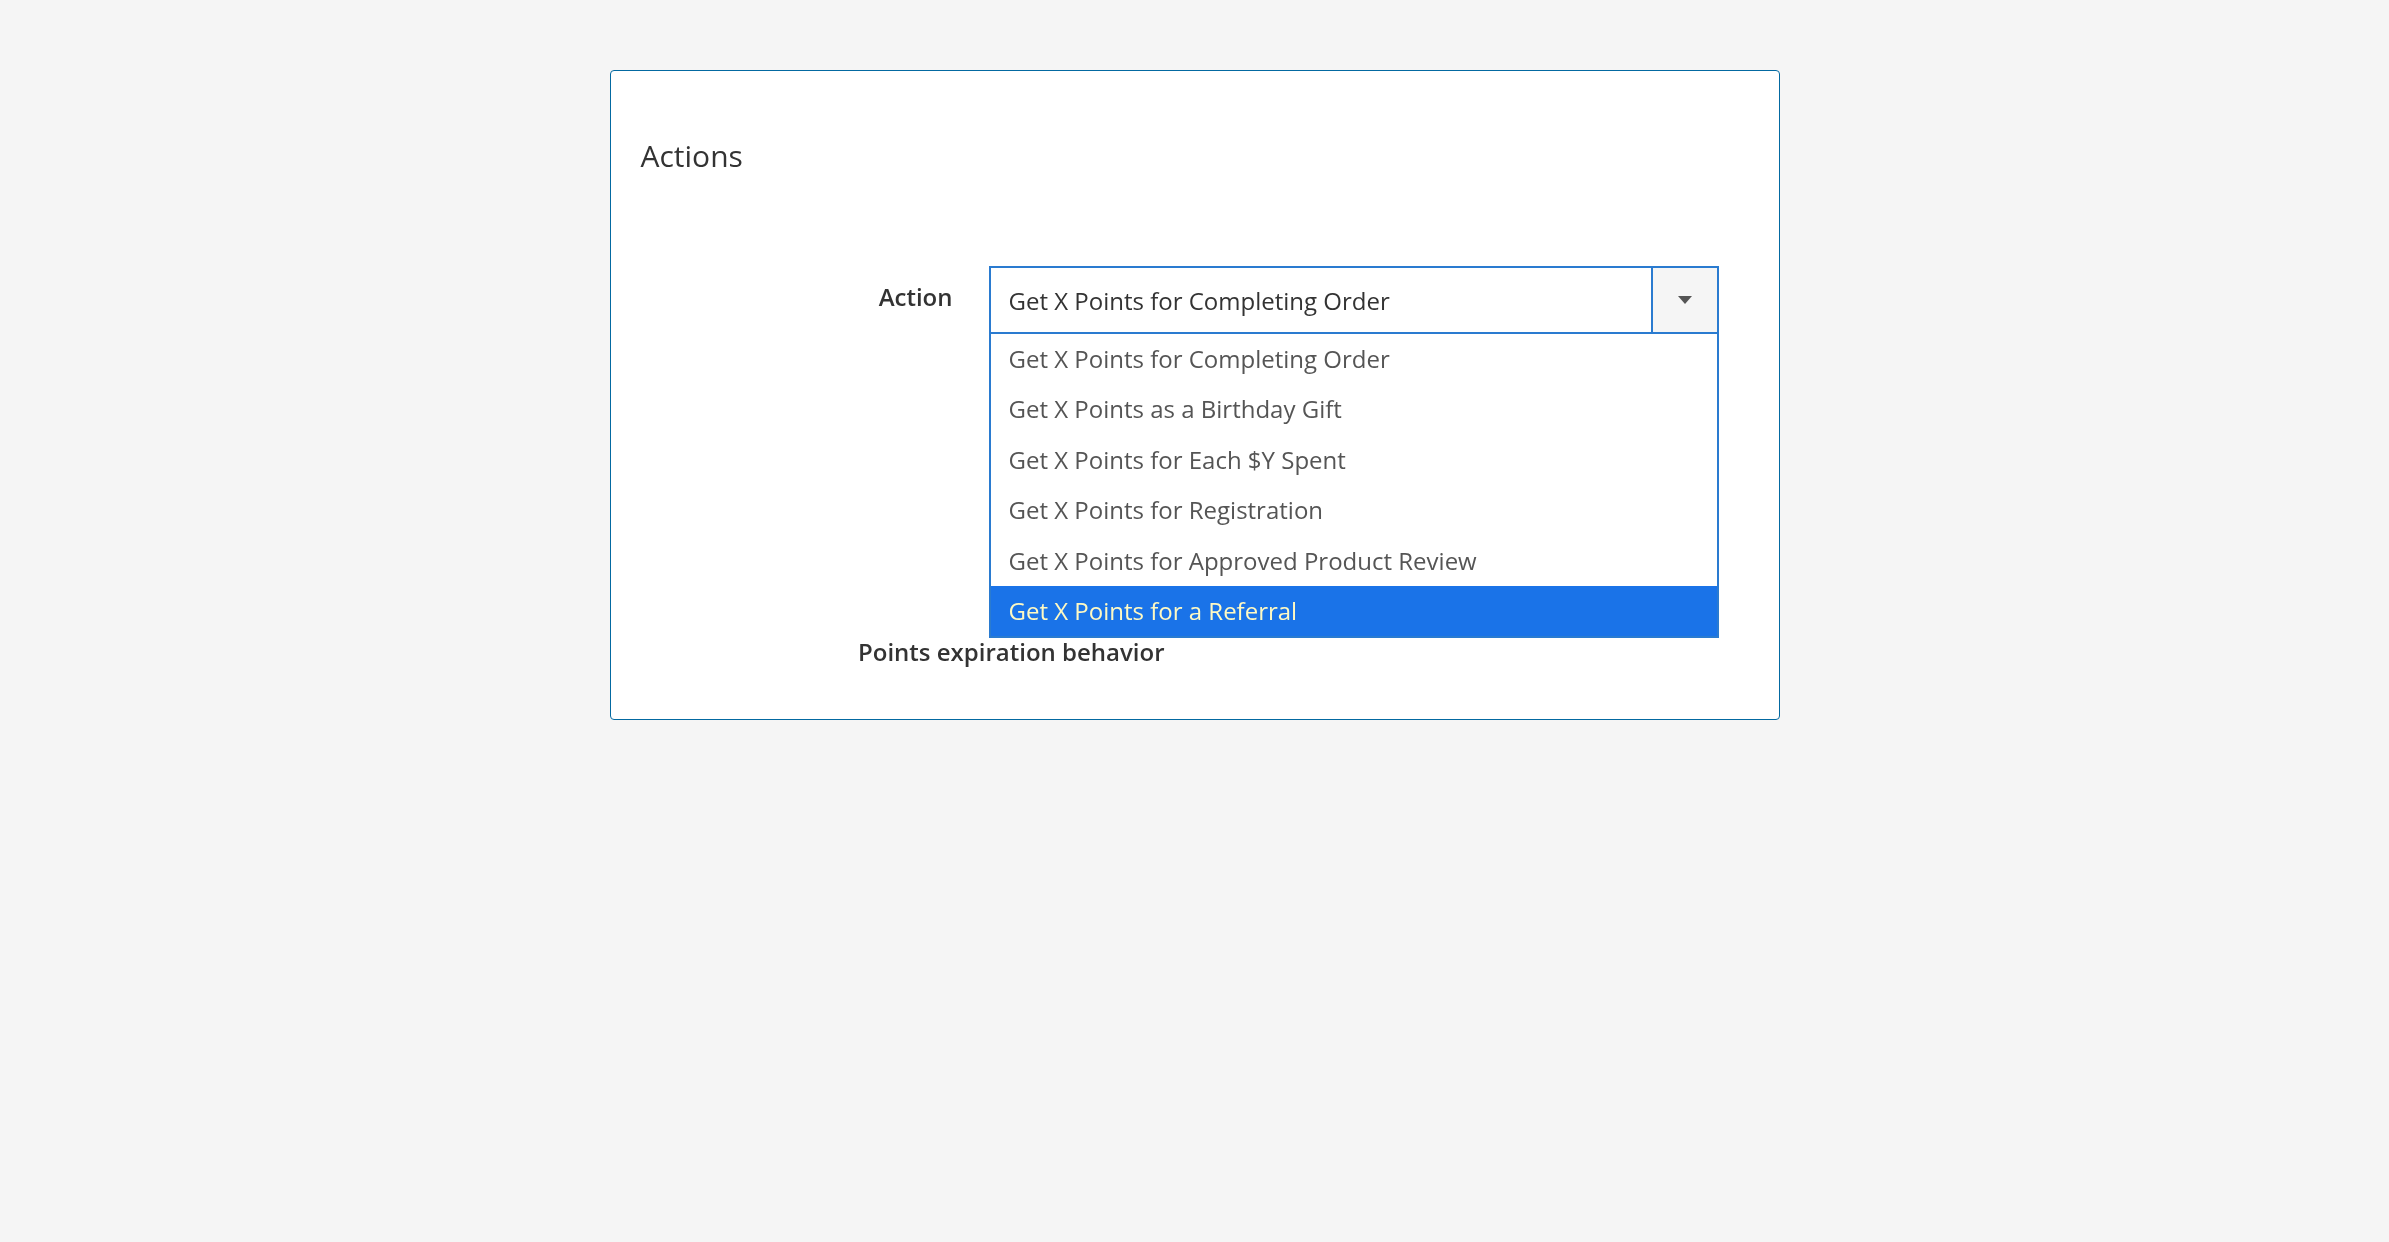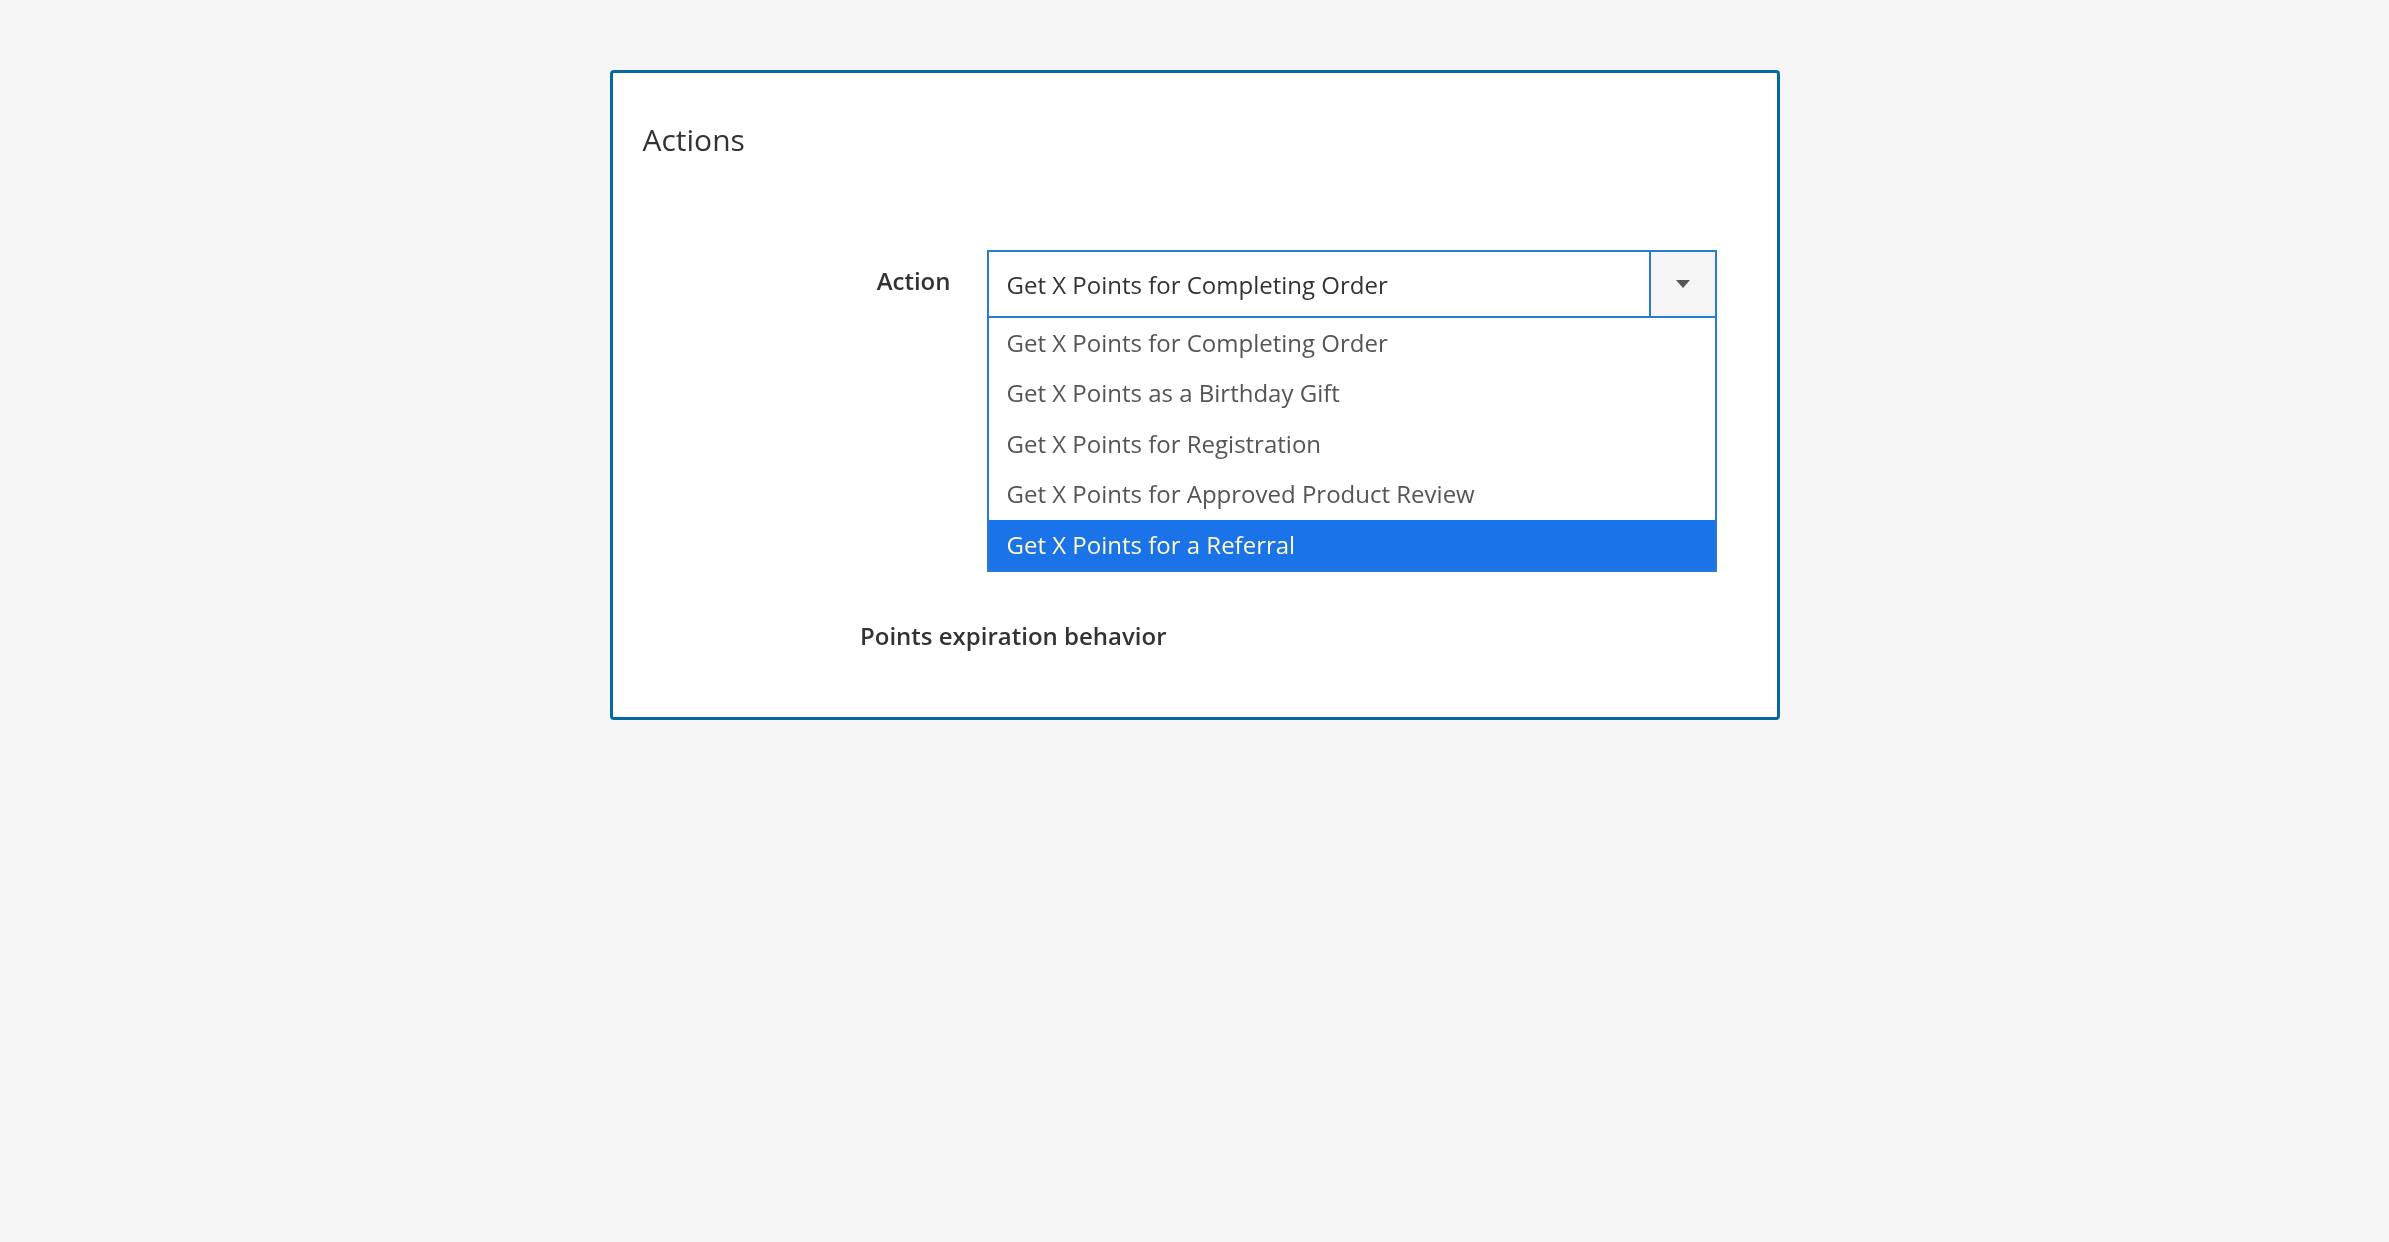--- a/index.html
+++ b/index.html
@@ -16,25 +16,25 @@
     height: 1242px;
     overflow: hidden;
   }
   .page-wrap {
     display: flex;
     justify-content: center;
     padding-top: 0;
   }
   .panel {
     background: #fff;
-    border: 3px solid #0369a1;
+    border: 1px solid #0369a1;
     border-radius: 4px;
     margin-top: 70px;
     width: 1170px;
-    padding: 46px 60px 0 30px;
+    padding: 64px 60px 0 30px;
     position: relative;
     height: 650px;
     overflow: hidden;
   }
   .panel-title {
     font-size: 30px;
     font-weight: 400;
     color: #333;
     margin-bottom: 90px;
   }
@@ -156,20 +156,21 @@
         <div class="select-wrap">
           <div class="select-display">
             <span class="select-display-text">Get X Points for Completing Order</span>
             <span class="select-arrow-box">
               <span class="caret-down"></span>
             </span>
           </div>
           <div class="dropdown-list" id="dropdown-list">
               <div class="dropdown-option">Get X Points for Completing Order</div>
               <div class="dropdown-option">Get X Points as a Birthday Gift</div>
+              <div class="dropdown-option">Get X Points for Each $Y Spent</div>
               <div class="dropdown-option">Get X Points for Registration</div>
               <div class="dropdown-option">Get X Points for Approved Product Review</div>
               <div class="dropdown-option highlighted">Get X Points for a Referral</div>
             </div>
         </div>
       </div>
     </div>
 
     <div class="form-row amount-row">
       <div class="form-label-col">

